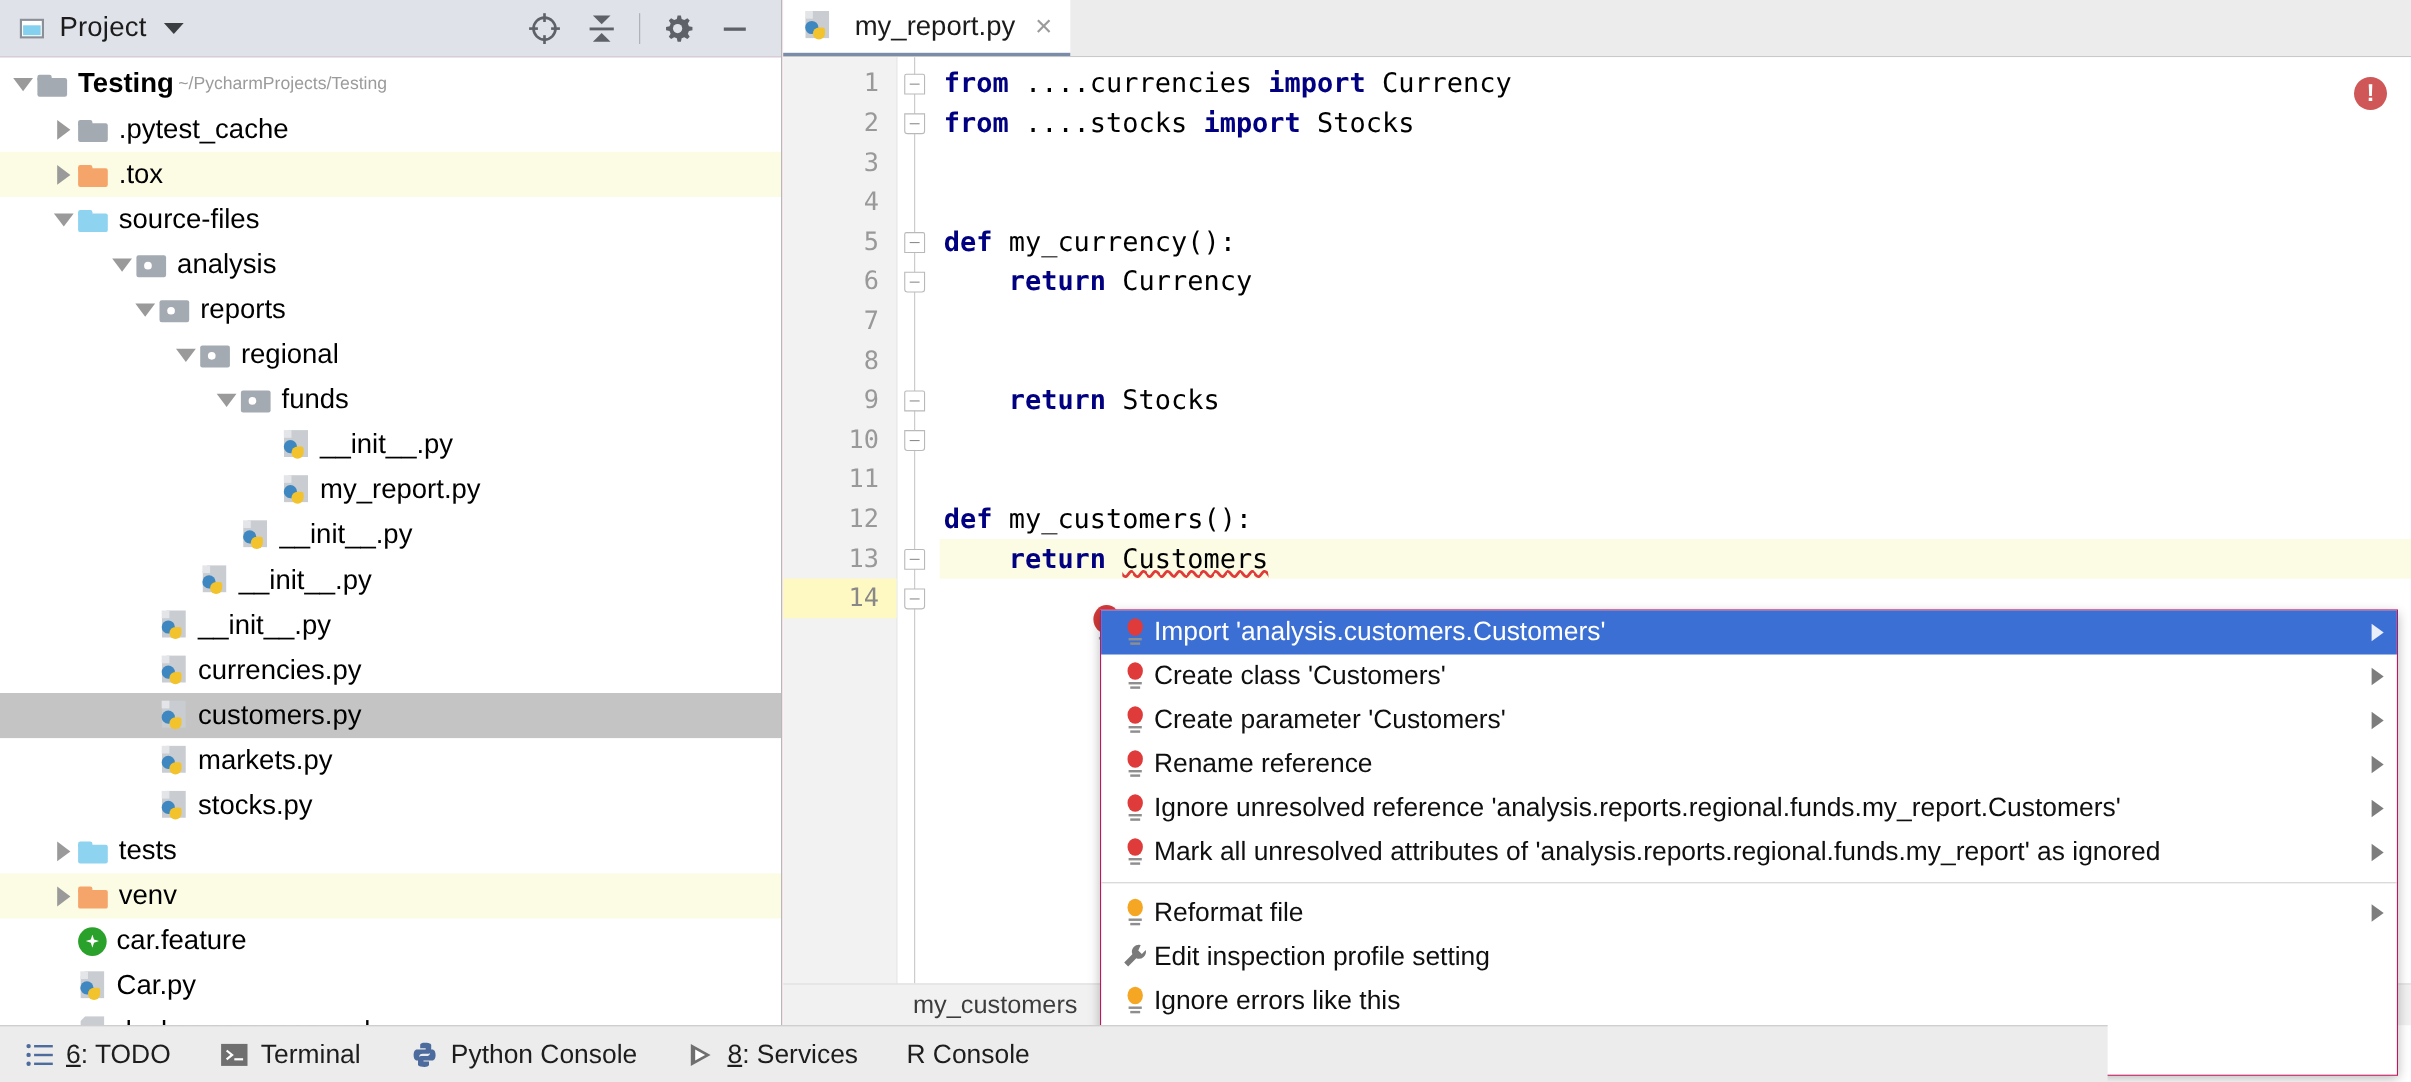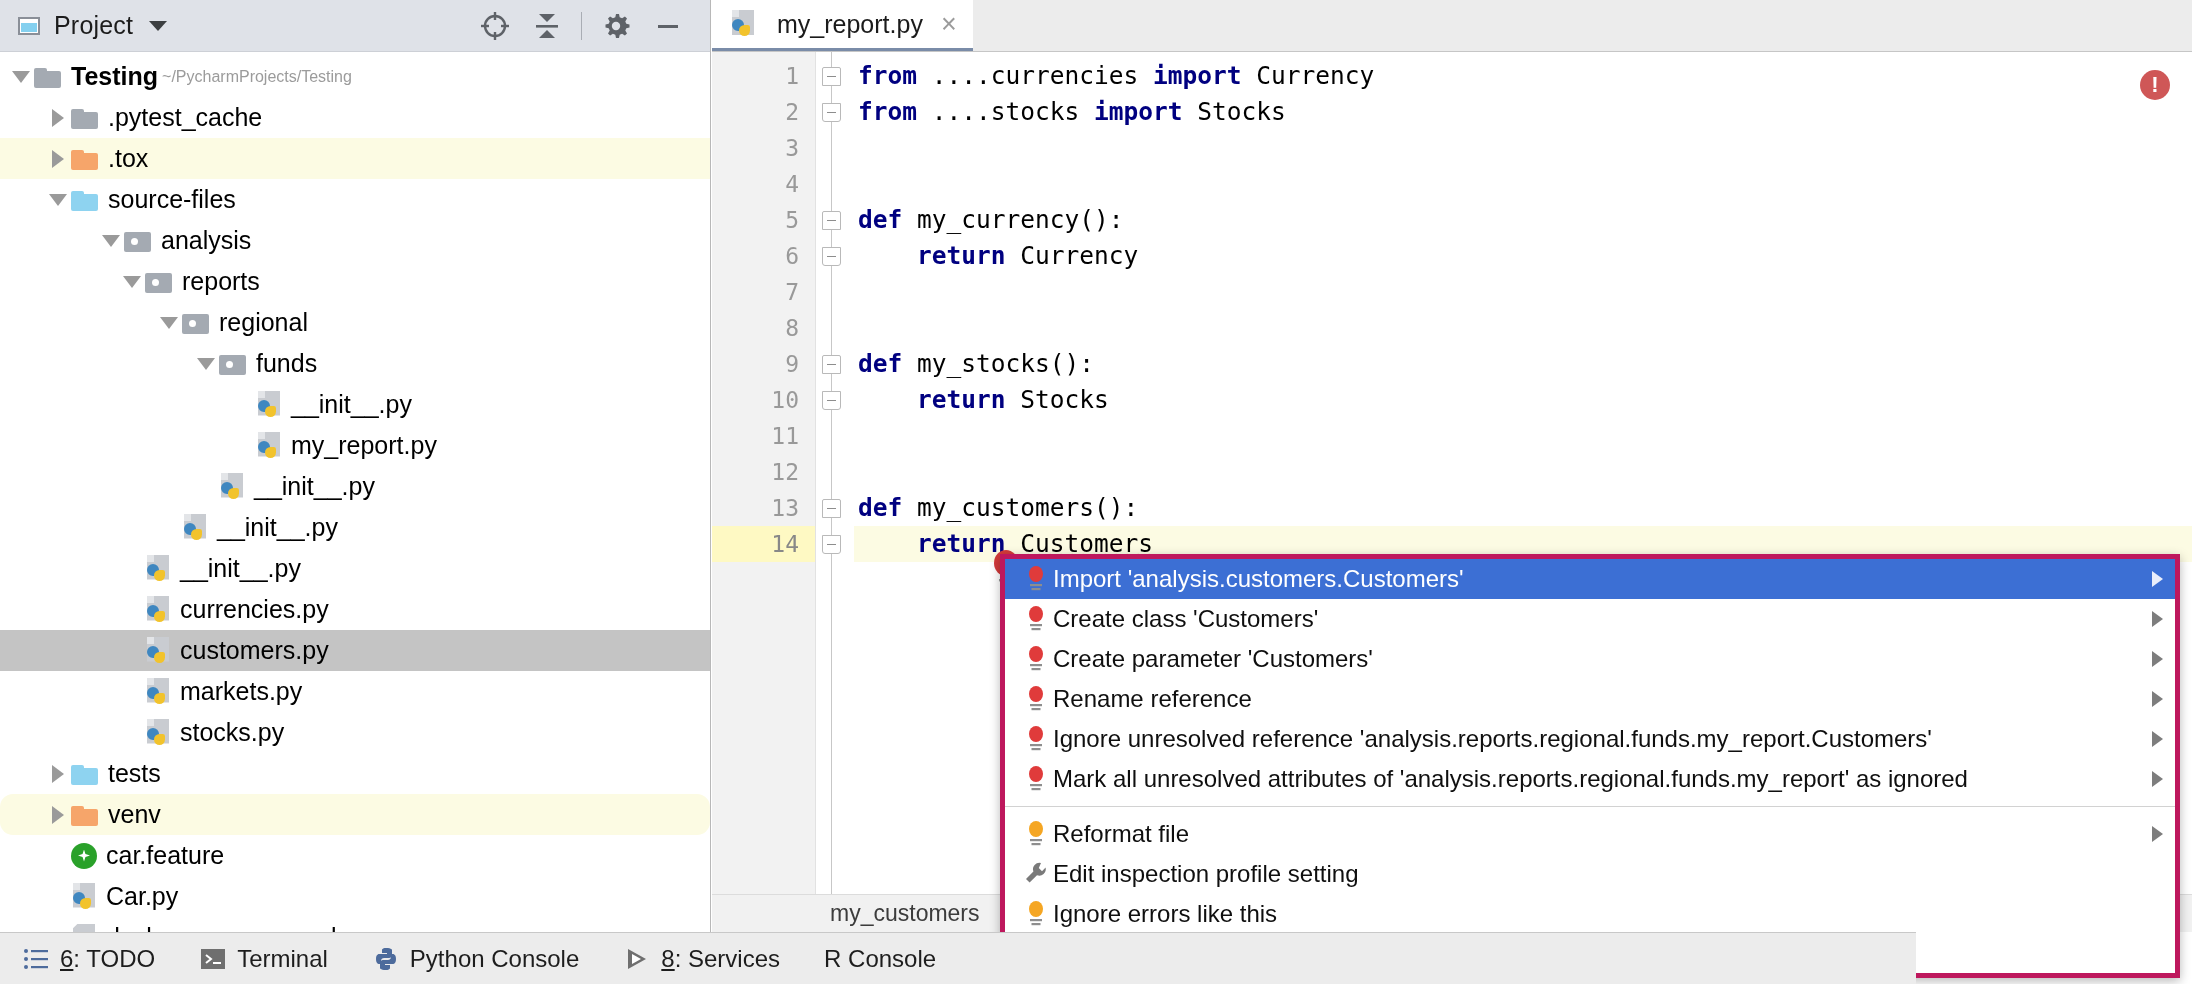--- a/index.html
+++ b/index.html
@@ -241,21 +241,21 @@
     display:flex; align-items:center; padding-left: 118px;
     font-size: 23px; color: #3c3c3c;
     font-family: "Liberation Sans", sans-serif;
   }
 
   
   #popup {
     position: absolute; left: 1000px; top: 554px;
     width: 1180px; height: 424px;
     background: #ffffff;
-    border: 5px solid #be185d;
+    border: 1px solid #be185d;
     box-shadow: 0 3px 10px rgba(0,0,0,.28);
     z-index: 40;
   }
   .pi {
     height: 40px; display: flex; align-items: center;
     padding-left: 14px; padding-right: 12px;
     font-size: 24px; color: #0f0f0f;
     font-family:"Liberation Sans", sans-serif;
   }
   .pi.active { background: #3c6fd4; color: #ffffff; }
@@ -478,21 +478,21 @@
           </span>
           <span class="node-label">stocks.py</span>
         </div>
         <div class="node" style="padding-left: 45px;">
           <span class="twisty">
             <span class="tw-closed"></span>
           </span>
           <span class="ic fold fold-blue"></span>
           <span class="node-label">tests</span>
         </div>
-        <div class="node hl-yellow" style="padding-left: 45px; border-radius: 13px;">
+        <div class="node hl-yellow" style="padding-left: 45px;">
           <span class="twisty">
             <span class="tw-closed"></span>
           </span>
           <span class="ic fold fold-orange"></span>
           <span class="node-label">venv</span>
         </div>
         <div class="node" style="padding-left: 45px;">
           <span class="twisty"></span>
           <span class="ic cuke"></span>
           <span class="node-label">car.feature</span>
@@ -594,21 +594,20 @@
           </svg>
         </div>
       <div class="cl"><span class="kw">from </span><span>....currencies </span><span class="kw">import </span><span>Currency</span></div>
           <div class="cl"><span class="kw">from </span><span>....stocks </span><span class="kw">import </span><span>Stocks</span></div>
           <div class="cl"><span></span></div>
           <div class="cl"><span></span></div>
           <div class="cl"><span class="kw">def </span><span>my_currency():</span></div>
           <div class="cl"><span>    </span><span class="kw">return </span><span>Currency</span></div>
           <div class="cl"><span></span></div>
           <div class="cl"><span></span></div>
-          <div class="cl"><span class="kw">def </span><span>my_stocks():</span></div>
           <div class="cl"><span>    </span><span class="kw">return </span><span>Stocks</span></div>
           <div class="cl"><span></span></div>
           <div class="cl"><span></span></div>
           <div class="cl"><span class="kw">def </span><span>my_customers():</span></div>
           <div class="cl cur"><span>    </span><span class="kw">return </span><span class="err-underline">Customers</span></div>
         </div>
     </div>
 
     <div id="breadcrumb">my_customers</div>
   </div>

